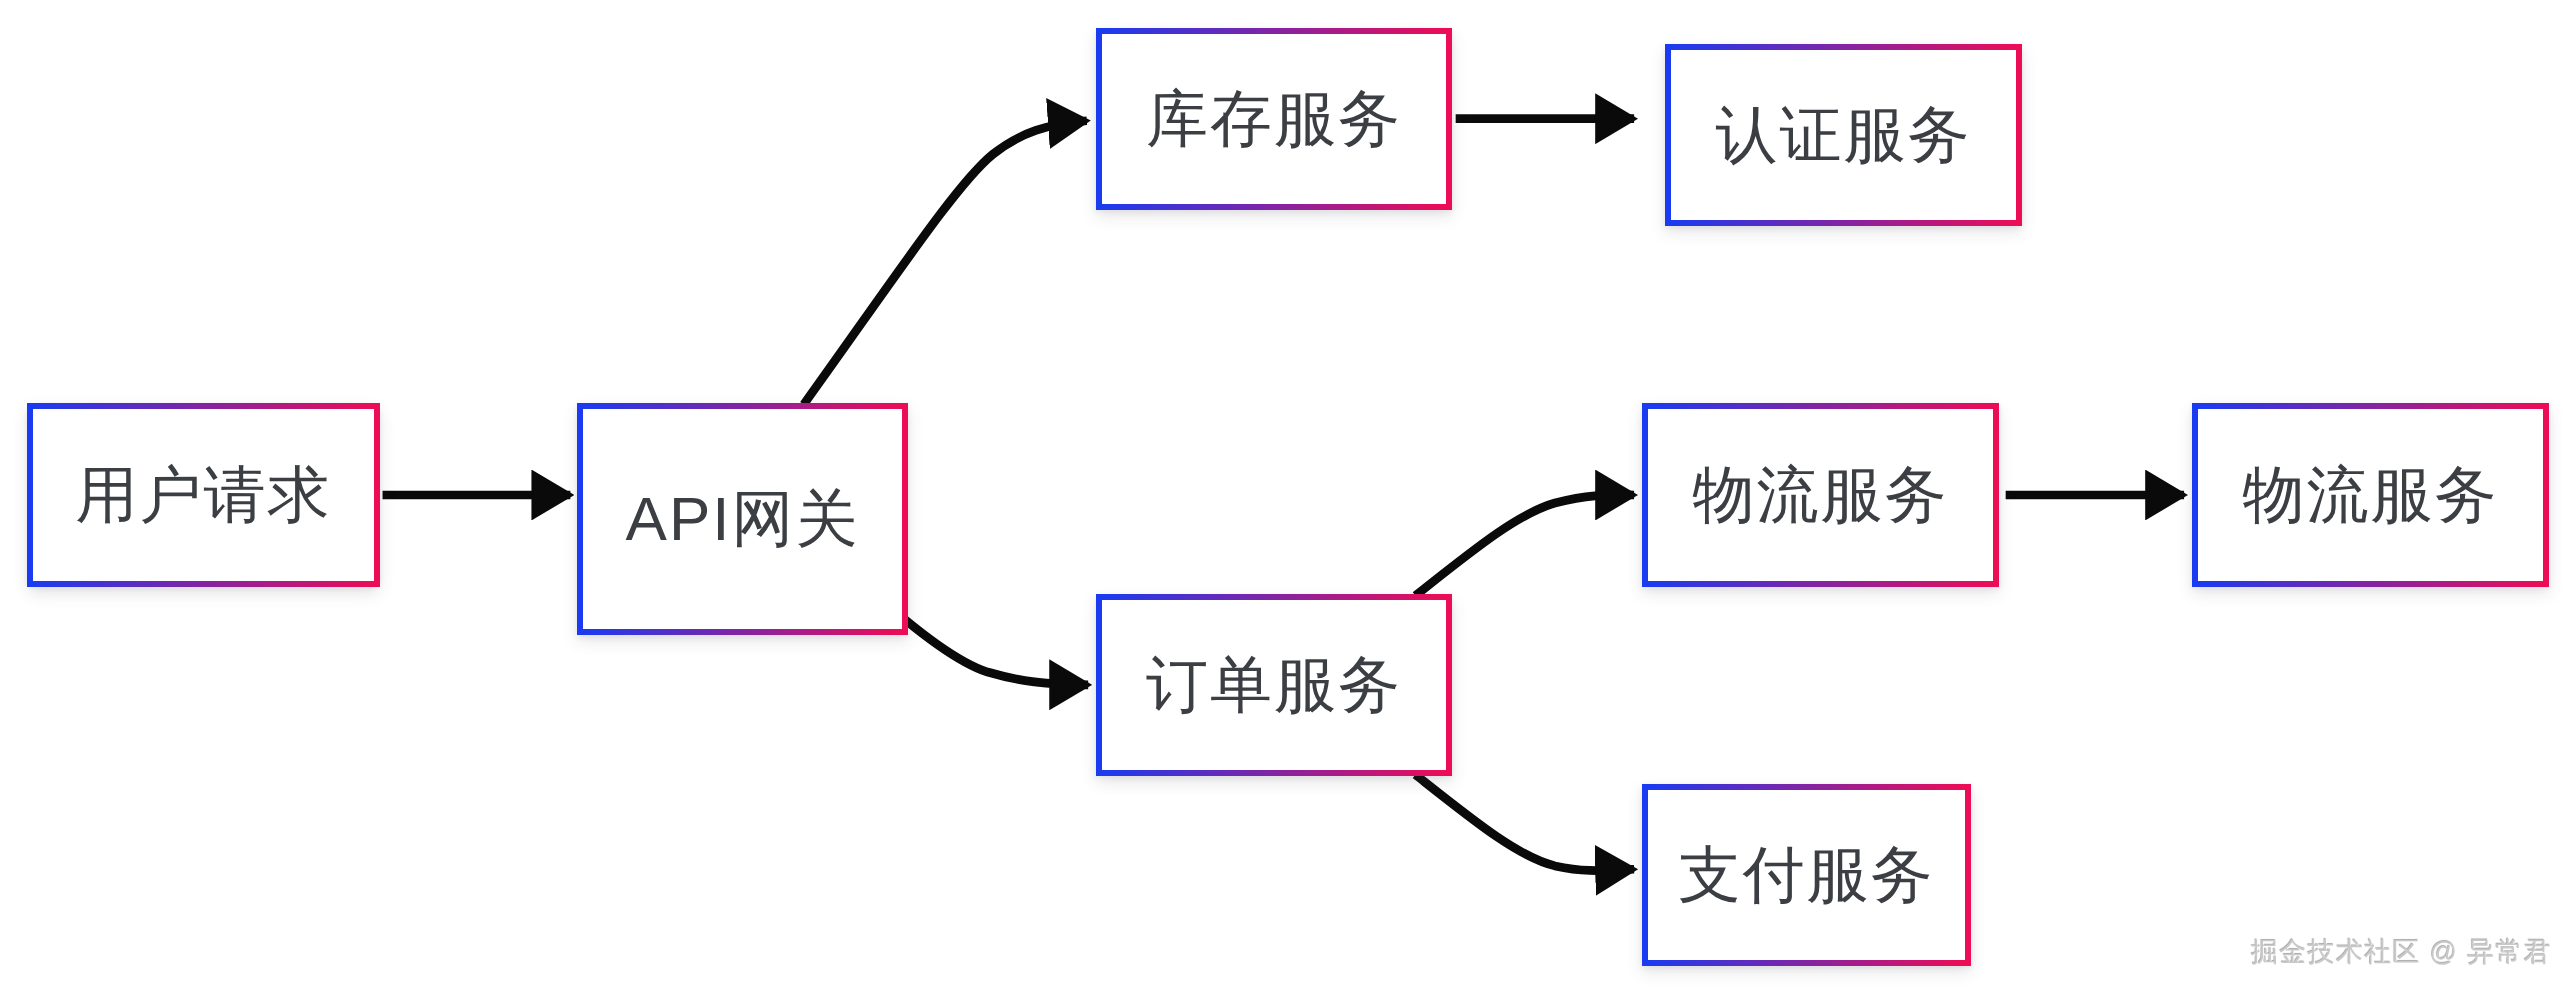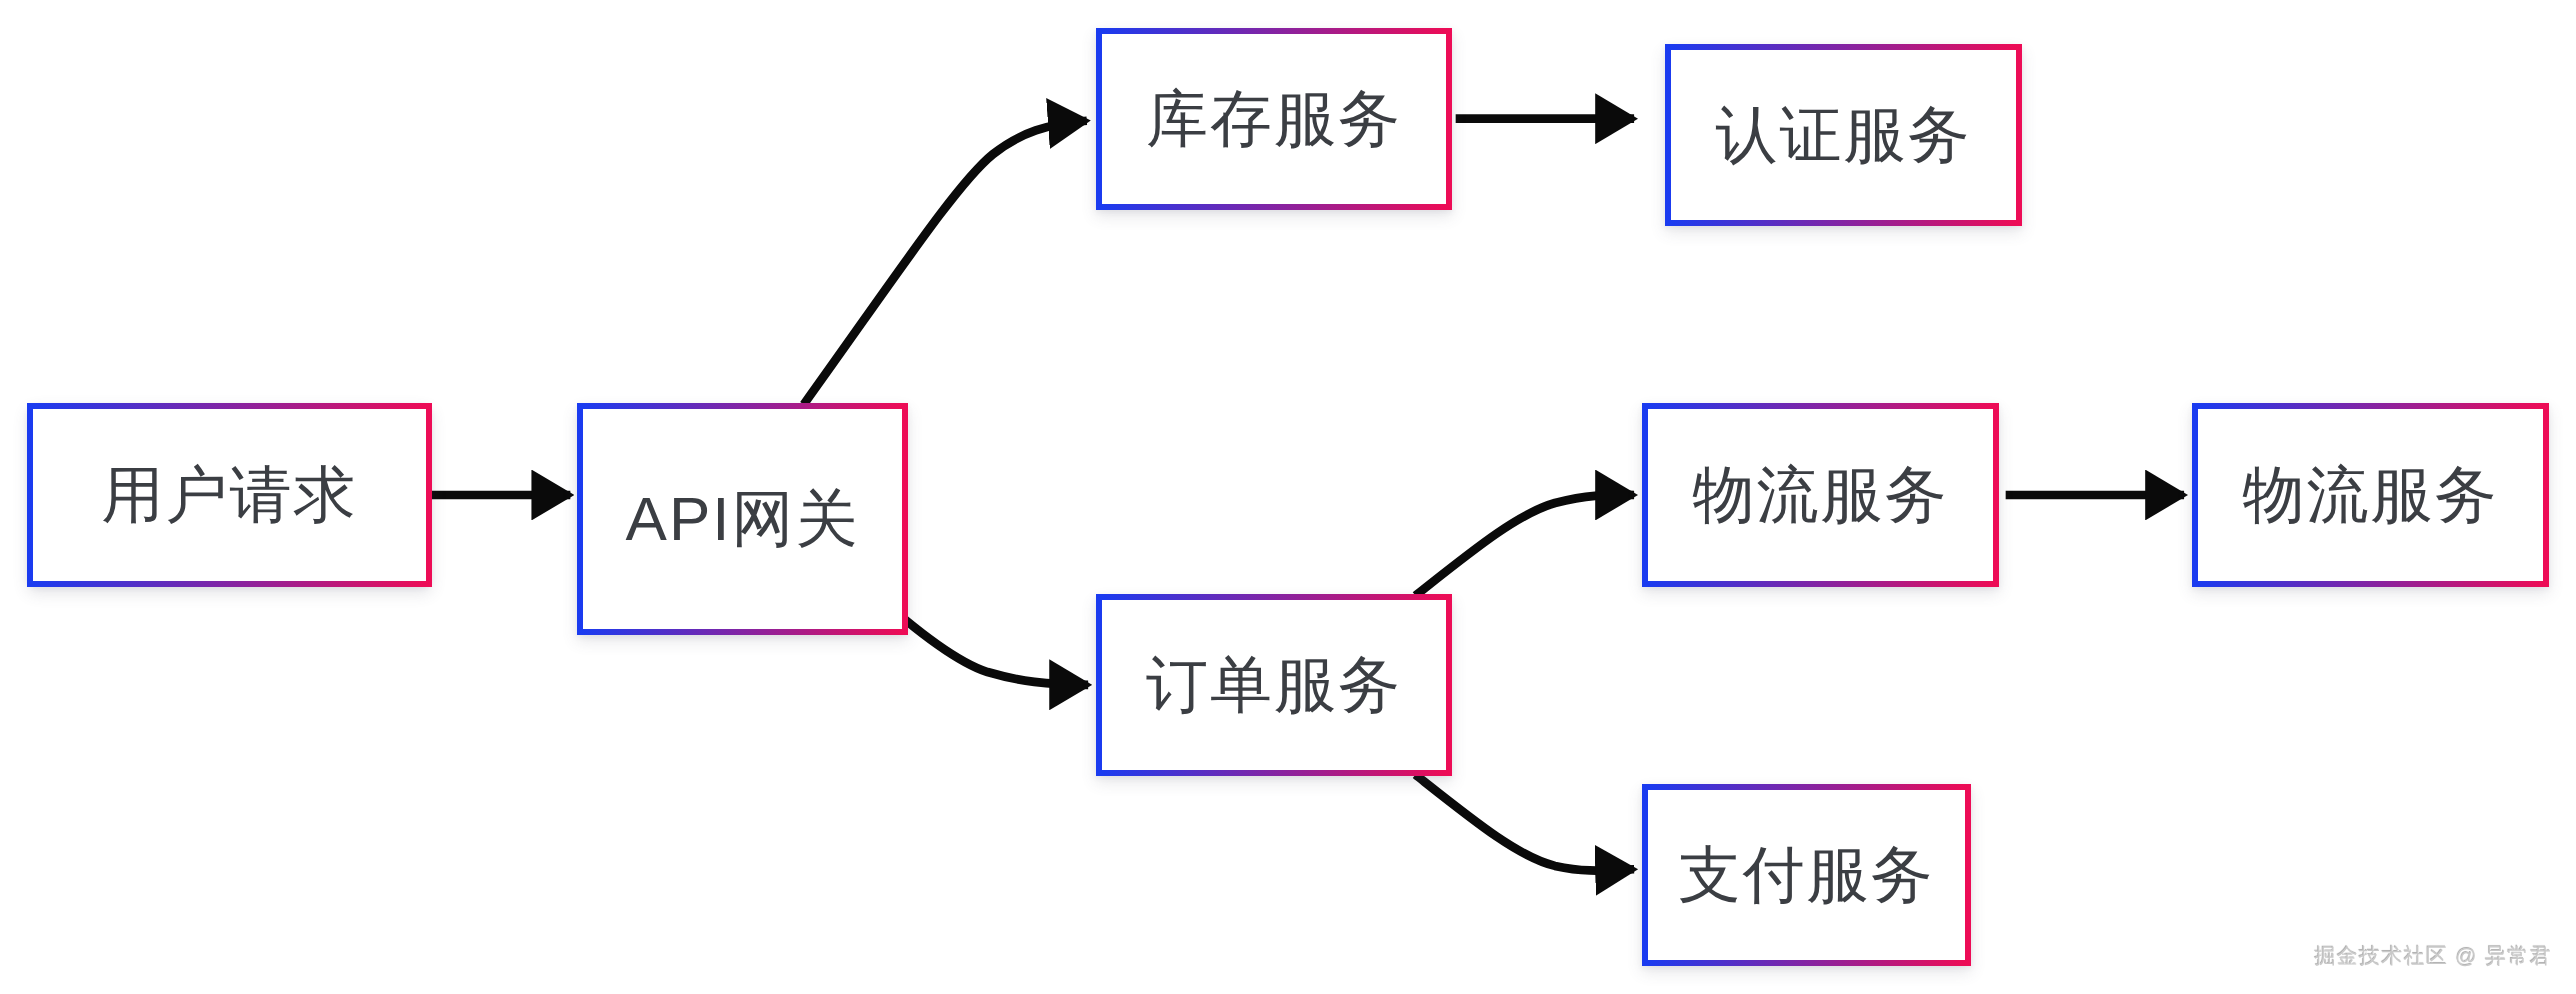--- a/index.html
+++ b/index.html
@@ -42,34 +42,34 @@
   .node-label{
     color:var(--node-text);
     font-size:62px;
     font-weight:400;
     letter-spacing:2px;
     line-height:1;
     white-space:nowrap;
   }
 
   
-  #n-user-request      {left:27px;   top:403px;  width:405px; height:184px;border-radius:9px;}
+  #n-user-request      {left:27px;   top:403px;  width:353px; height:184px;border-radius:9px;}
   #n-api-gateway       {left:577px;  top:403px;  width:331px; height:232px;}
   #n-user-service      {left:1096px; top:28px;   width:356px; height:182px;}
   #n-auth-service      {left:1642px; top:44px;   width:357px; height:182px;margin-left:23px;}
   #n-order-service     {left:1096px; top:594px;  width:356px; height:182px;text-align:right;}
   #n-inventory-service {left:1642px; top:403px;  width:357px; height:184px;}
   #n-logistics-service {left:2192px; top:403px;  width:357px; height:184px;}
   #n-payment-service   {left:1642px; top:784px; width:329px; height:182px;}
 
   .watermark{
     position:absolute;
     right:24px;
     bottom:24px;
-    font-size:21px;
+    font-size:27px;
     letter-spacing:1.3px;
     color:var(--watermark);
     text-shadow:0.7px 0.7px 0.7px #ffffff,-0.7px -0.7px 0.7px #ababab;
     white-space:nowrap;
   }
 </style>
 </head>
 <body>
 
 <div class="canvas">

